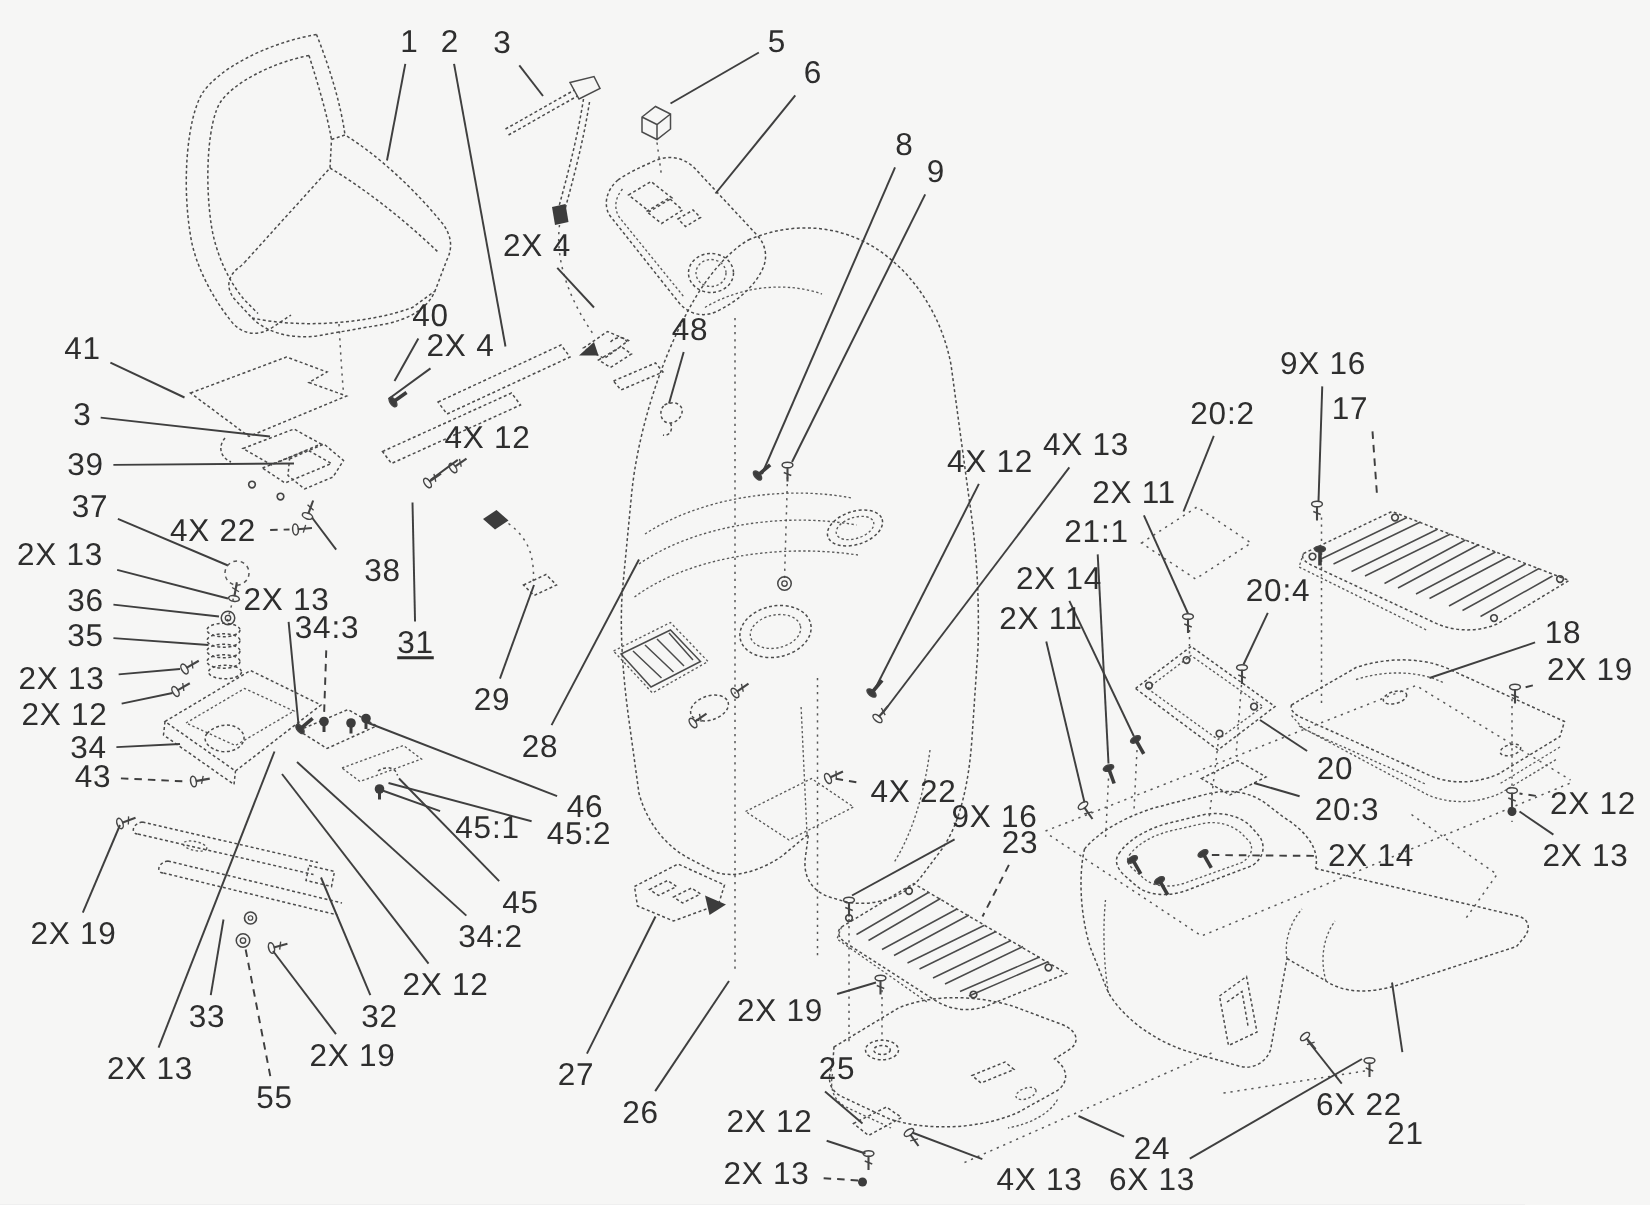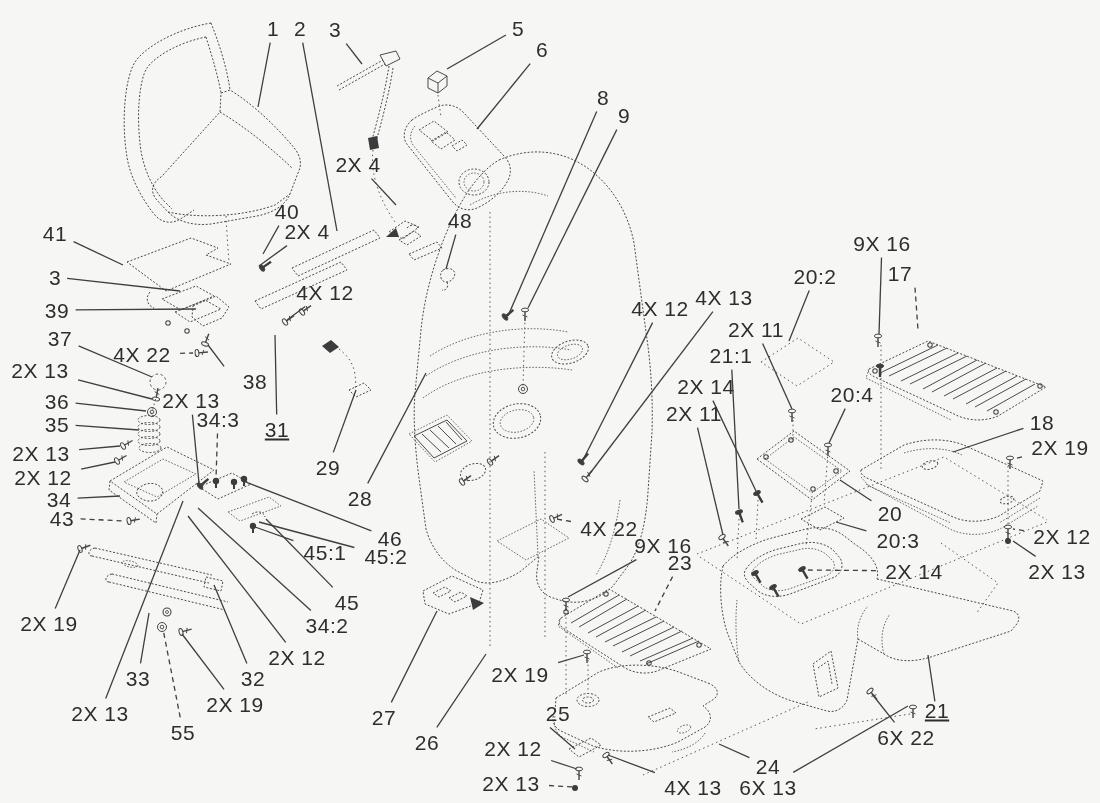--- a/index.html
+++ b/index.html
@@ -565,21 +565,21 @@
       <div class="callout" style="left: 882px; top: 243px;">9X 16</div>
       <div class="callout" style="left: 900px; top: 273px;">17</div>
       <div class="callout" style="left: 852px; top: 394px;">20:4</div>
       <div class="callout" style="left: 1042px; top: 422px;">18</div>
       <div class="callout" style="left: 1060px; top: 447px;">2X 19</div>
       <div class="callout" style="left: 890px; top: 513px;">20</div>
       <div class="callout" style="left: 898px; top: 540px;">20:3</div>
       <div class="callout" style="left: 1062px; top: 536px;">2X 12</div>
       <div class="callout" style="left: 1057px; top: 571px;">2X 13</div>
       <div class="callout" style="left: 914px; top: 571px;">2X 14</div>
-      <div class="callout" style="left: 937px; top: 710px; text-decoration: underline;">21</div>
+      <div class="callout" style="left: 937px; top: 756px;">21</div>
       <div class="callout" style="left: 906px; top: 737px;">6X 22</div>
       <div class="callout" style="left: 768px; top: 766px;">24</div>
       <div class="callout" style="left: 768px; top: 787px;">6X 13</div>
       <div class="callout" style="left: 693px; top: 787px;">4X 13</div>
       <div class="callout" style="left: 511px; top: 783px;">2X 13</div>
       <div class="callout" style="left: 513px; top: 748px;">2X 12</div>
       <div class="callout" style="left: 558px; top: 713px;">25</div>
       <div class="callout" style="left: 520px; top: 674px;">2X 19</div>
       <div class="callout" style="left: 663px; top: 545px;">9X 16</div>
       <div class="callout" style="left: 680px; top: 562px;">23</div>

